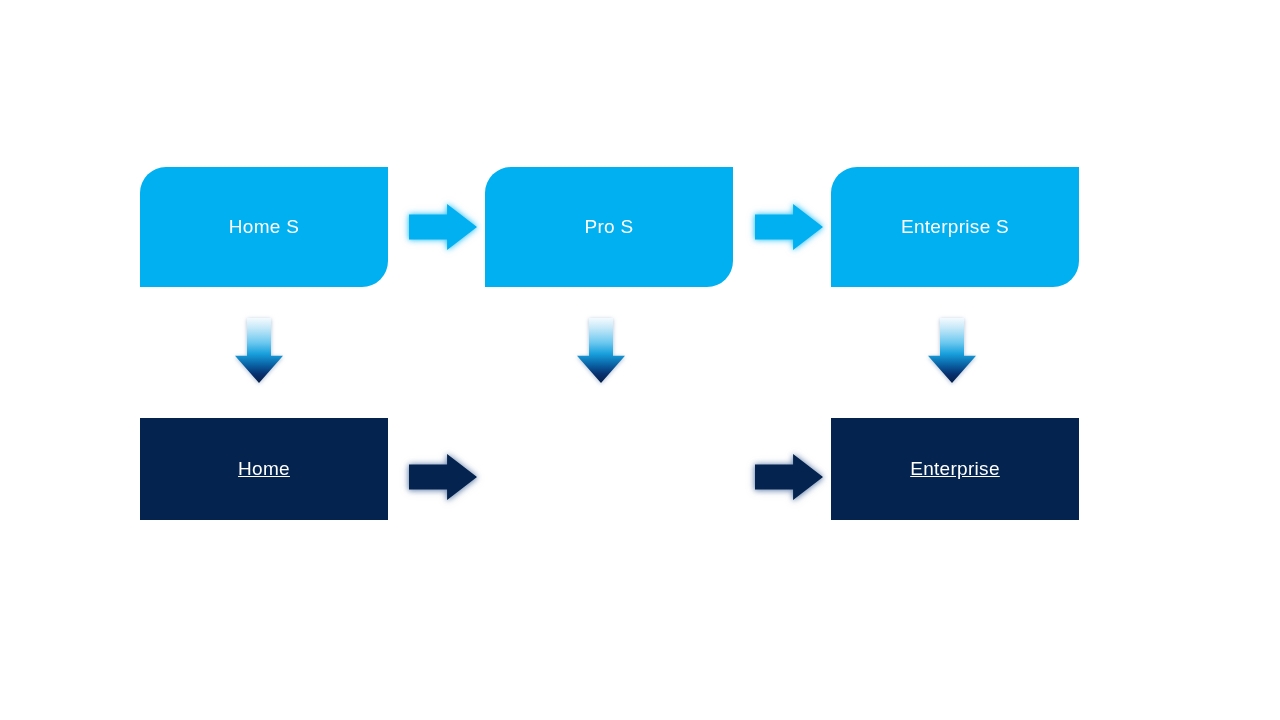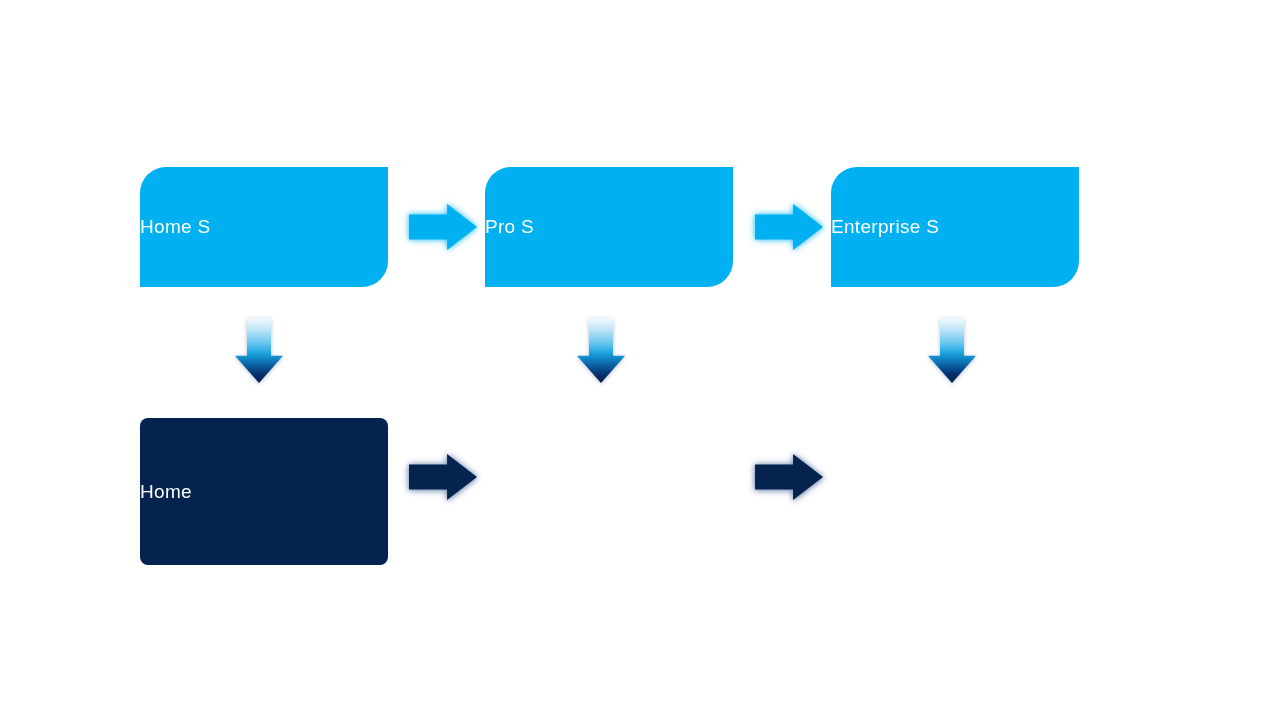--- a/index.html
+++ b/index.html
@@ -13,34 +13,35 @@
     position:relative;
     width:1280px;height:720px;
     background:#ffffff;
   }
   
   .node{
     position:absolute;
     width:248px;
     display:flex;
     align-items:center;
-    justify-content:flex-start;
+    justify-content:center;
     color:#ffffff;
     font-size:19px;
     letter-spacing:.3px;
   }
   .node.top{
     top:167px;height:120px;
     background:#00b0f0;
     border-radius:26px 0 26px 0;
   }
   .node.bottom{
-    top:418px;height:147px;
+    top:418px;height:102px;
     background:#04234e;
-    border-radius:8px;
+    border-radius:0;
+    text-decoration:underline;
   }
   
   .harrow{
     position:absolute;
     width:68px;height:46px;
   }
   .harrow .shape{
     width:100%;height:100%;
     clip-path:polygon(0 23%,56% 23%,56% 0,100% 50%,56% 100%,56% 77%,0 77%);
   }
@@ -91,20 +92,23 @@
   <div class="varrow" style="left:577px">
     <div class="shape"></div>
   </div>
   <div class="varrow" style="left:928px">
     <div class="shape"></div>
   </div>
 
   <div class="node bottom" style="left:140px">
     <span>Home</span>
   </div>
+  <div class="node bottom" style="left:831px">
+    <span>Enterprise</span>
+  </div>
 
   <div class="harrow dark" style="left:409px;top:454px">
     <div class="shape"></div>
   </div>
   <div class="harrow dark" style="left:755px;top:454px">
     <div class="shape"></div>
   </div>
 
 </div>
 

